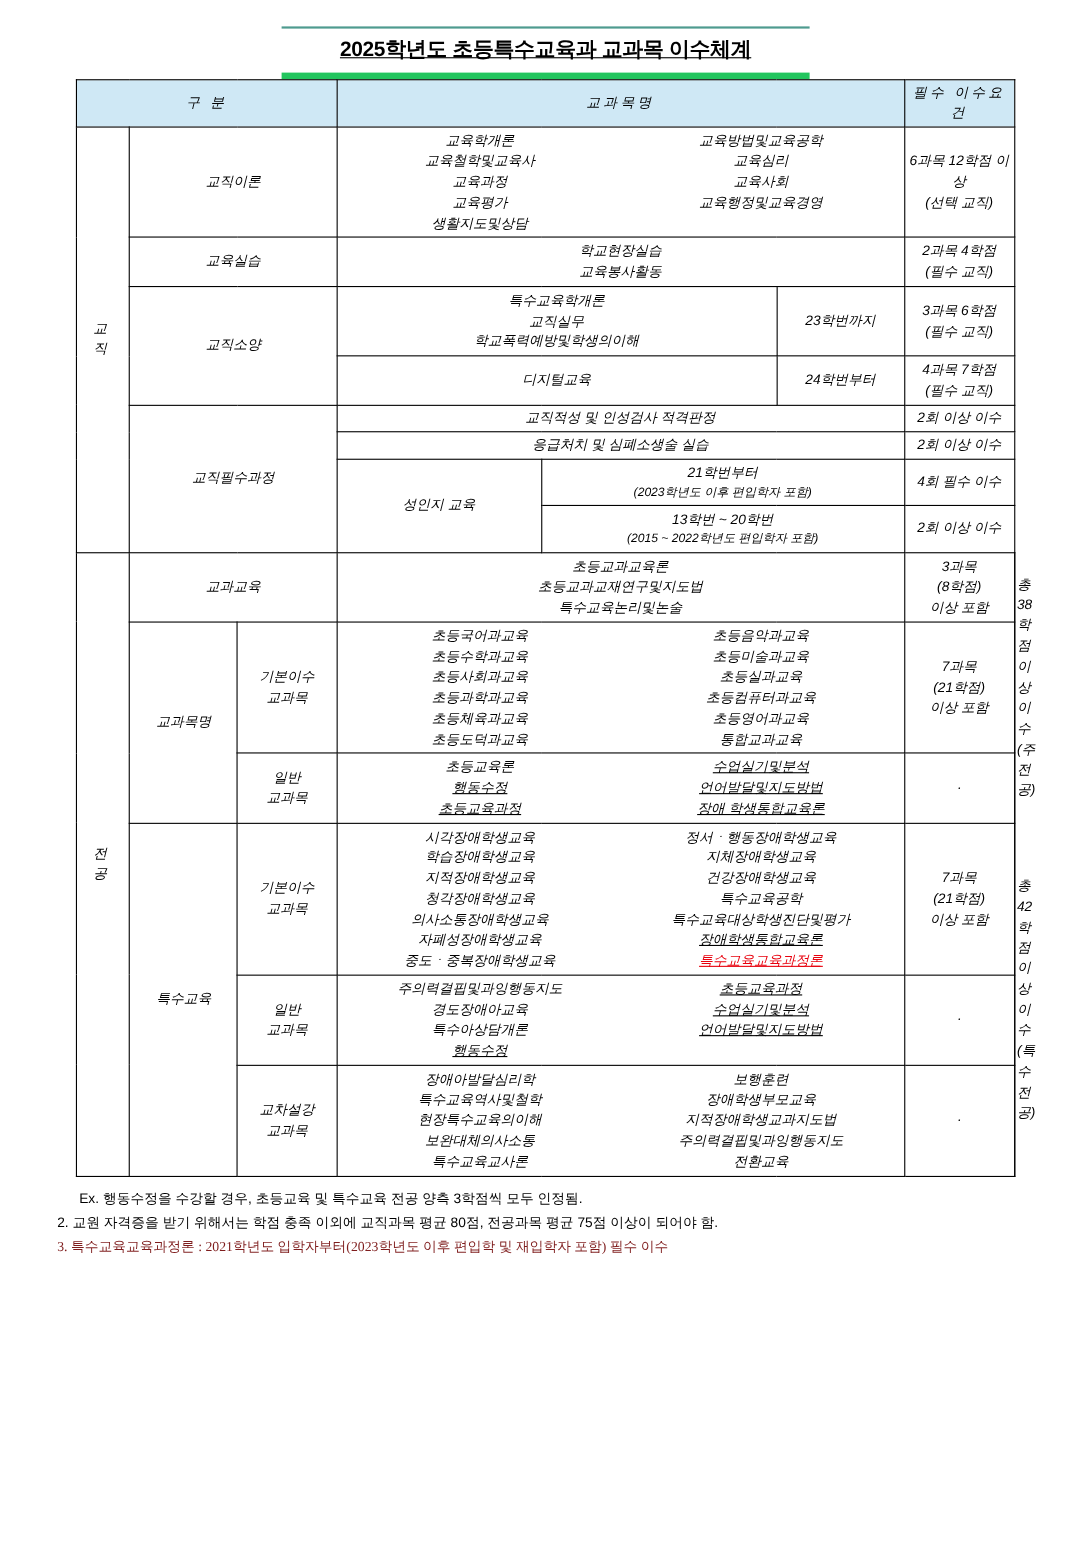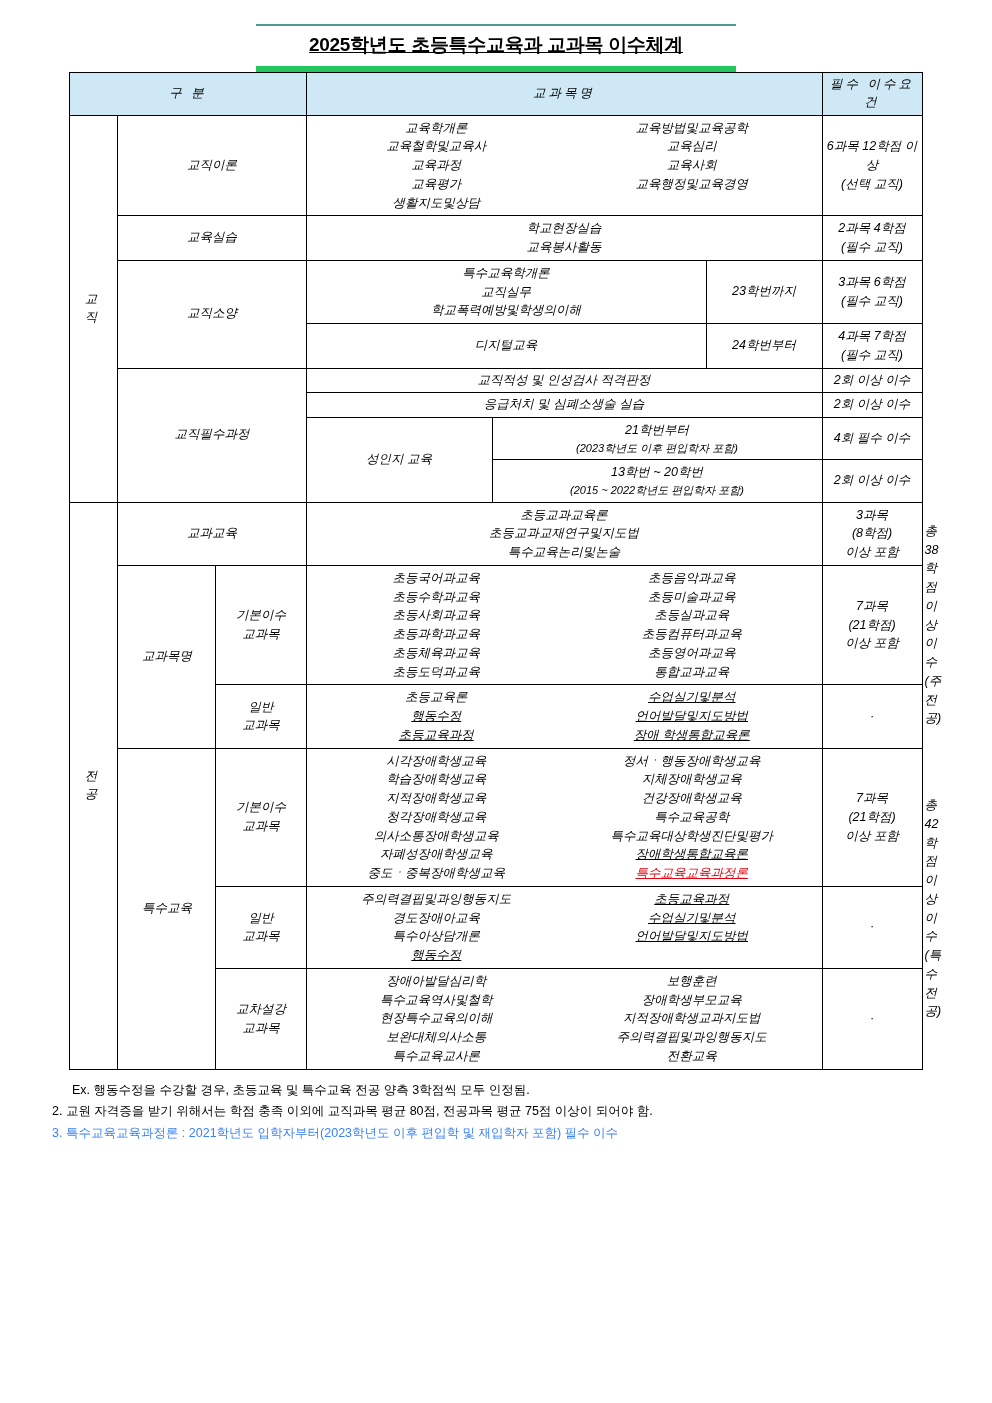--- a/index.html
+++ b/index.html
@@ -85,21 +85,21 @@
   .small { font-size: 11px; }
   .dot { font-size: 13px; }
   .notes {
     width: 900px;
     margin: 10px auto 0 auto;
     font-size: 12.5px;
     line-height: 1.75;
     padding-left: 12px;
   }
   .notes .indent { padding-left: 20px; }
-  .note-red { color: #3b82f6; }
+  .note-red { color: #7f1d1d; font-family: Liberation Serif, serif; }
 </style>
 </head>
 <body>
 
 <div class="page">
 
   <div class="title-wrap">
     <div class="title">2025학년도 초등특수교육과 교과목 이수체계</div>
   </div>
 

